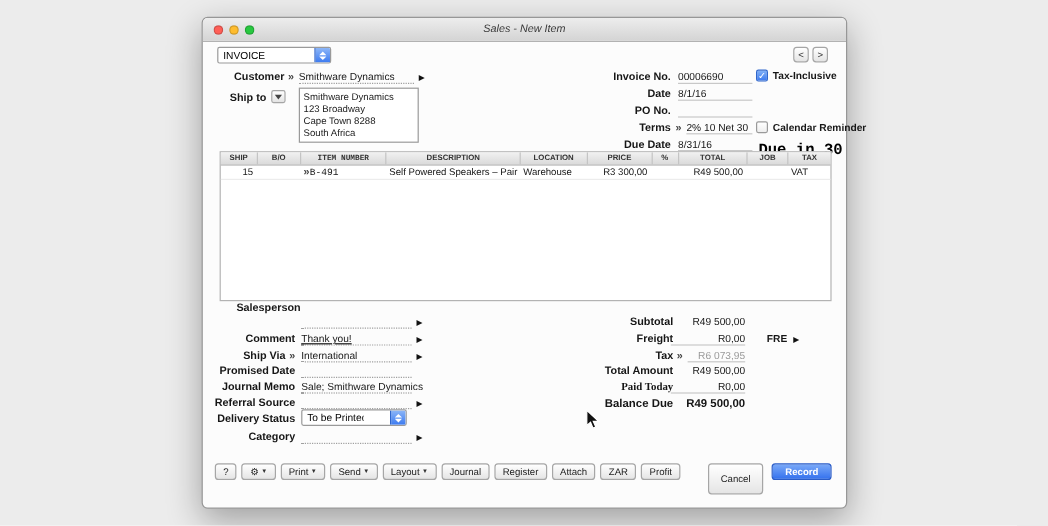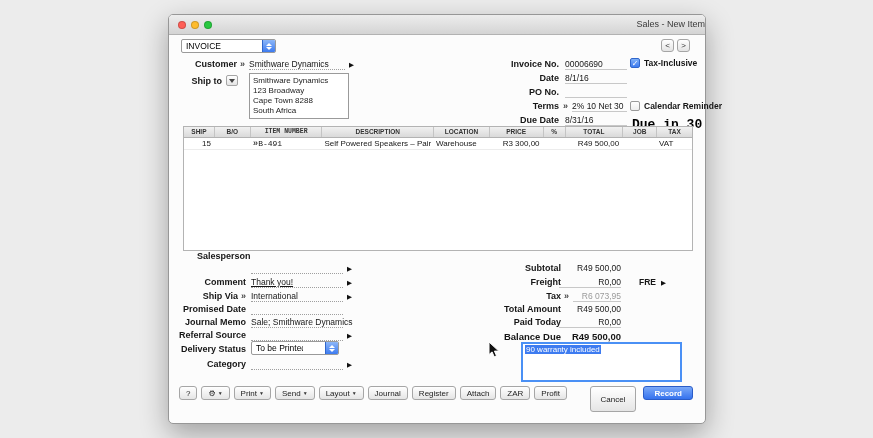--- a/index.html
+++ b/index.html
@@ -15,21 +15,21 @@
   
   .window {
     position:absolute; left:168px; top:14px; width:538px; height:410px;
     background:#fcfcfc; border:1px solid #979797; border-radius:5px;
     box-shadow:0 10px 28px rgba(0,0,0,.32);
   }
   .titlebar {
     height:20px; background:linear-gradient(#ededed,#d4d4d4);
     border-bottom:1px solid #b2b2b2; border-radius:4px 4px 0 0; position:relative;
   }
-  .title { text-align:right; font-size:9px; line-height:19px; color:#3a3a3a; }
+  .title { text-align:center; font-size:9px; line-height:19px; color:#3a3a3a;font-style:italic; }
   .lights { position:absolute; left:9px; top:6px; display:flex; gap:5px; }
   .light { width:8px; height:8px; border-radius:50%; border:0.5px solid rgba(0,0,0,.18); }
   .l-close { background:#ff5f57; } .l-min { background:#febc2e; } .l-zoom { background:#28c840; }
 
   
   .lbl { font-size:9px; font-weight:bold; color:#161616; text-align:right; white-space:nowrap; }
   .val { font-size:8.5px; color:#161616; white-space:nowrap; }
   .ufield { border-bottom:1px solid #c8c8c8; min-height:11px; }
   .dfield { border-bottom:1px dotted #9f9f9f; min-height:11px; }
   .zoom { font-size:9px; color:#444; font-weight:bold; }
@@ -228,29 +228,26 @@
   <span class="val abs" style="left:470px; top:262px; font-weight:bold;">FRE</span>
   <span class="det-arrow abs" style="left:492px; top:264px;">▶</span>
 
   <div class="lbl abs" style="left:292px; top:276px; width:100px;">Tax</div>
   <span class="zoom abs" style="left:395px; top:276px;">»</span>
   <div class="val ufield muted abs" style="left:404px; top:276px; width:48px; text-align:right;">R6 073,95</div>
 
   <div class="lbl abs" style="left:292px; top:289px; width:100px;">Total Amount</div>
   <div class="val abs" style="left:390px; top:289px; width:62px; text-align:right;">R49 500,00</div>
 
-  <div class="lbl abs" style="left:292px; top:302px; width:100px;">Paid Today</div>
+  <div class="lbl abs" style="left:292px; top:302px; width:100px;font-family:Liberation Serif, serif;">Paid Today</div>
   <div class="val ufield abs" style="left:390px; top:302px; width:62px; text-align:right;">R0,00</div>
 
   <div class="lbl abs" style="left:292px; top:316px; width:100px; font-size:9.5px;">Balance Due</div>
   <div class="val abs" style="left:386px; top:316px; width:66px; text-align:right; font-weight:bold; font-size:9.5px;">R49 500,00</div>
 
-  <div class="notebox">
-    <span class="sel">90 warranty included</span>
-  </div>
 
   <div class="toolbar">
     <button class="btn">
         <span>?</span>
       </button>
     <button class="btn">
         <span>⚙</span>
         <span class="caret">▼</span>
       </button>
     <button class="btn">

